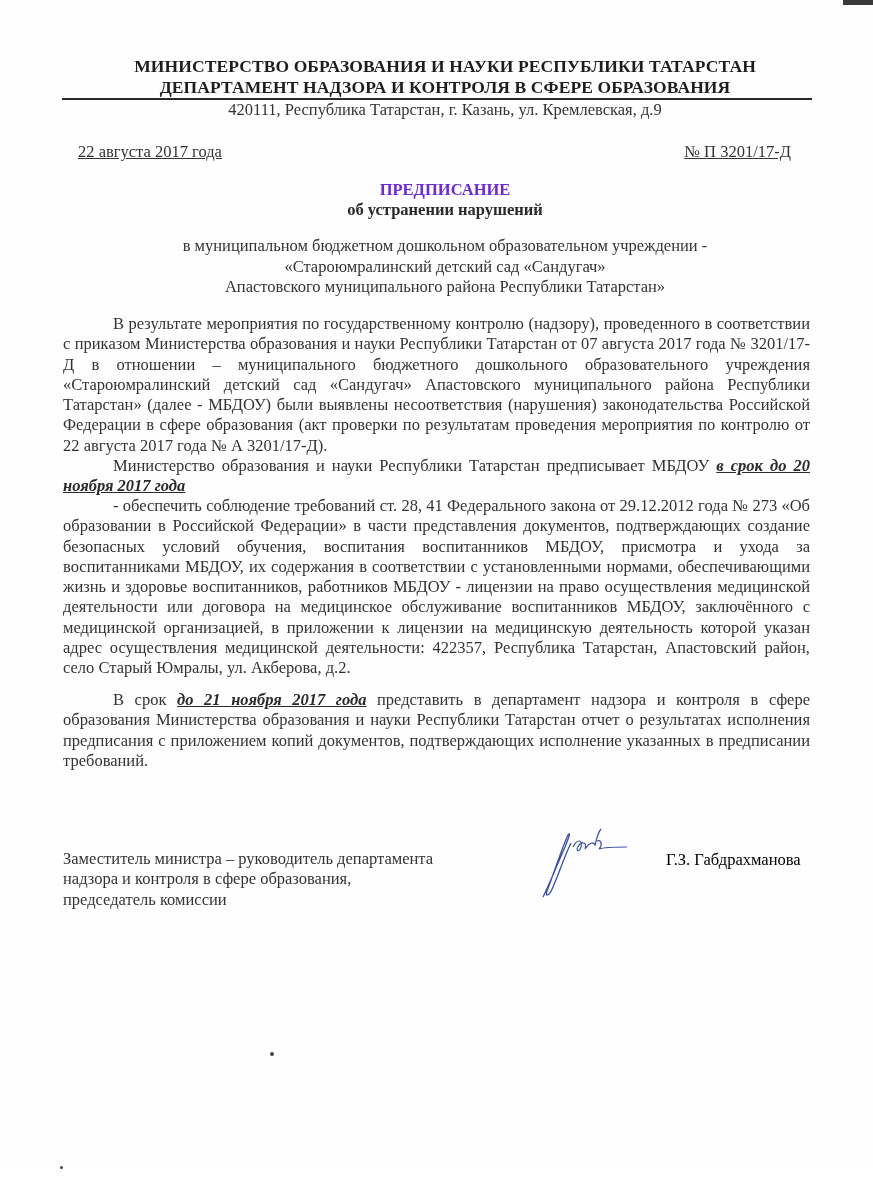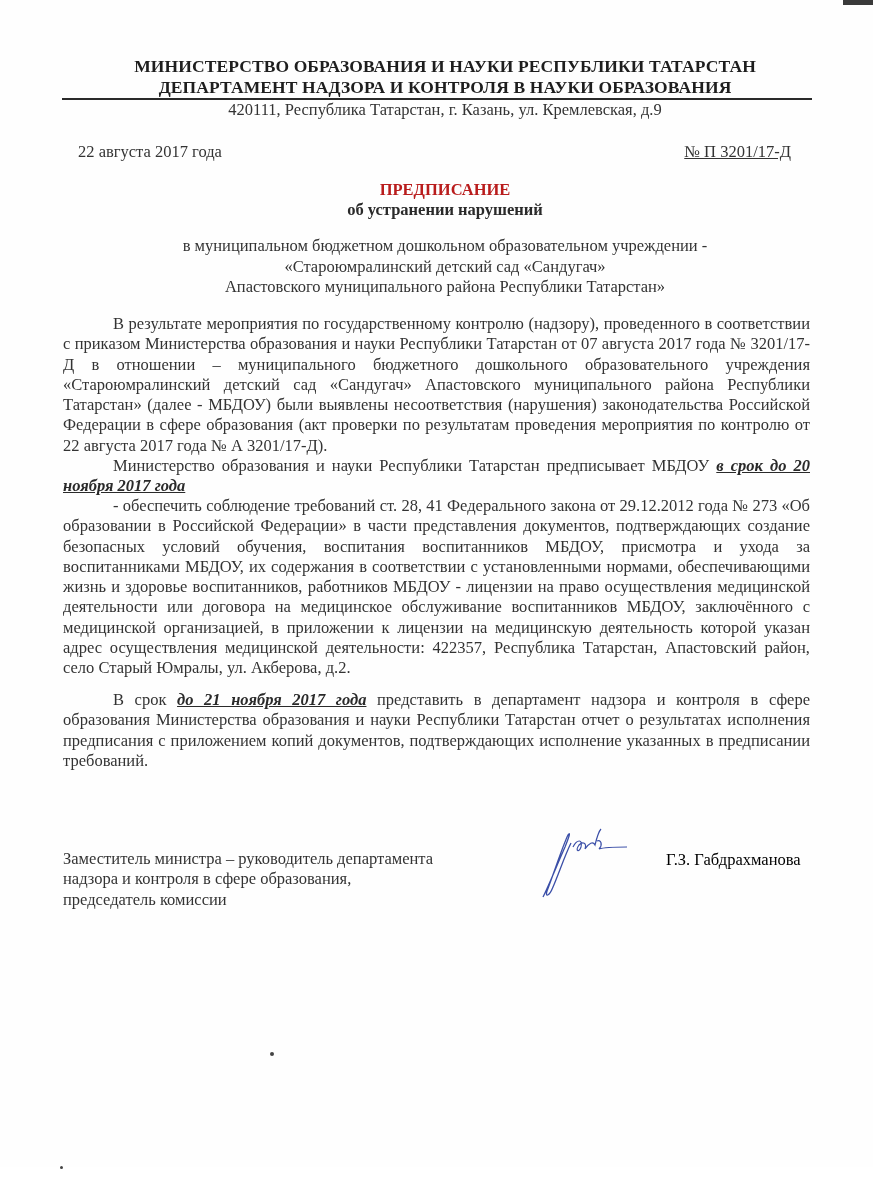--- a/index.html
+++ b/index.html
@@ -4,23 +4,23 @@
 <style>
   html, body { margin: 0; padding: 0; background: #ffffff; }
   body { width: 873px; height: 1200px; position: relative; overflow: hidden;
          font-family: "Liberation Serif", "DejaVu Serif", serif; color: #2a2a2a; }
   .page { position: absolute; left: 0; top: 0; width: 873px; height: 1167px; background: #fefefe; }
   .corner-mark { position: absolute; right: 0; top: 0; width: 30px; height: 5px; background: #3a3a3a; }
   .header { position: absolute; left: 100px; top: 56px; width: 690px; text-align: center; }
   .header .line1, .header .line2 { font-weight: bold; font-size: 17.5px; line-height: 21px; letter-spacing: 0.1px; color: #1e1e1e; }
   .header-rule { position: absolute; left: 62px; top: 98px; width: 750px; height: 2px; background: #2a2a2a; }
   .address { position: absolute; left: 100px; top: 100px; width: 690px; text-align: center; font-size: 16.5px; line-height: 20px; color: #333; }
-  .date { position: absolute; left: 78px; top: 142px; font-size: 16.5px; color: #333; }
+  .date { position: absolute; left: 78px; top: 142px; font-size: 16.5px; text-decoration: underline; color: #333; }
   .number { position: absolute; right: 82px; top: 142px; font-size: 16.5px; text-decoration: underline; color: #333; text-align: right; }
-  .title { position: absolute; left: 100px; top: 180px; width: 690px; text-align: center; font-size: 16.5px; font-weight: bold; color: #b91c1c; line-height: 20px; }
+  .title { position: absolute; left: 100px; top: 180px; width: 690px; text-align: center; font-size: 16.5px; font-weight: bold; color: #6d28d9; line-height: 20px; }
   .subtitle { position: absolute; left: 100px; top: 200px; width: 690px; text-align: center; font-size: 16.5px; font-weight: bold; color: #2a2a2a; line-height: 20px; }
   .institution { position: absolute; left: 100px; top: 236px; width: 690px; text-align: center; font-size: 16.5px; line-height: 20.5px; color: #333; }
   .body-text { position: absolute; left: 63px; width: 747px; font-size: 16.5px; line-height: 20.3px; text-align: justify; color: #333; }
   .indent { text-indent: 50px; }
   .p1 { top: 314px; }
   .p2 { top: 456px; }
   .p3 { top: 496px; }
   .p4 { top: 690px; }
   .emph { font-style: italic; font-weight: bold; text-decoration: underline; color: #2a2a2a; }
   .sig-block { position: absolute; left: 63px; top: 809px; font-size: 16.5px; line-height: 20.3px; color: #333; margin-top: 40px; }
@@ -29,21 +29,21 @@
   .dot { position: absolute; width: 4px; height: 4px; border-radius: 2px; background: #444; }
 </style>
 </head>
 <body>
 
 <div class="page">
   <div class="corner-mark"></div>
 
   <div class="header">
     <div class="line1">МИНИСТЕРСТВО ОБРАЗОВАНИЯ И НАУКИ РЕСПУБЛИКИ ТАТАРСТАН</div>
-    <div class="line2">ДЕПАРТАМЕНТ НАДЗОРА И КОНТРОЛЯ В НАУКИ ОБРАЗОВАНИЯ</div>
+    <div class="line2">ДЕПАРТАМЕНТ НАДЗОРА И КОНТРОЛЯ В СФЕРЕ ОБРАЗОВАНИЯ</div>
   </div>
   <div class="header-rule"></div>
   <div class="address">420111, Республика Татарстан, г. Казань, ул. Кремлевская, д.9</div>
 
   <div class="date">22 августа 2017 года</div>
   <div class="number">№ П 3201/17-Д</div>
 
   <div class="title">ПРЕДПИСАНИЕ</div>
   <div class="subtitle">об устранении нарушений</div>
 

